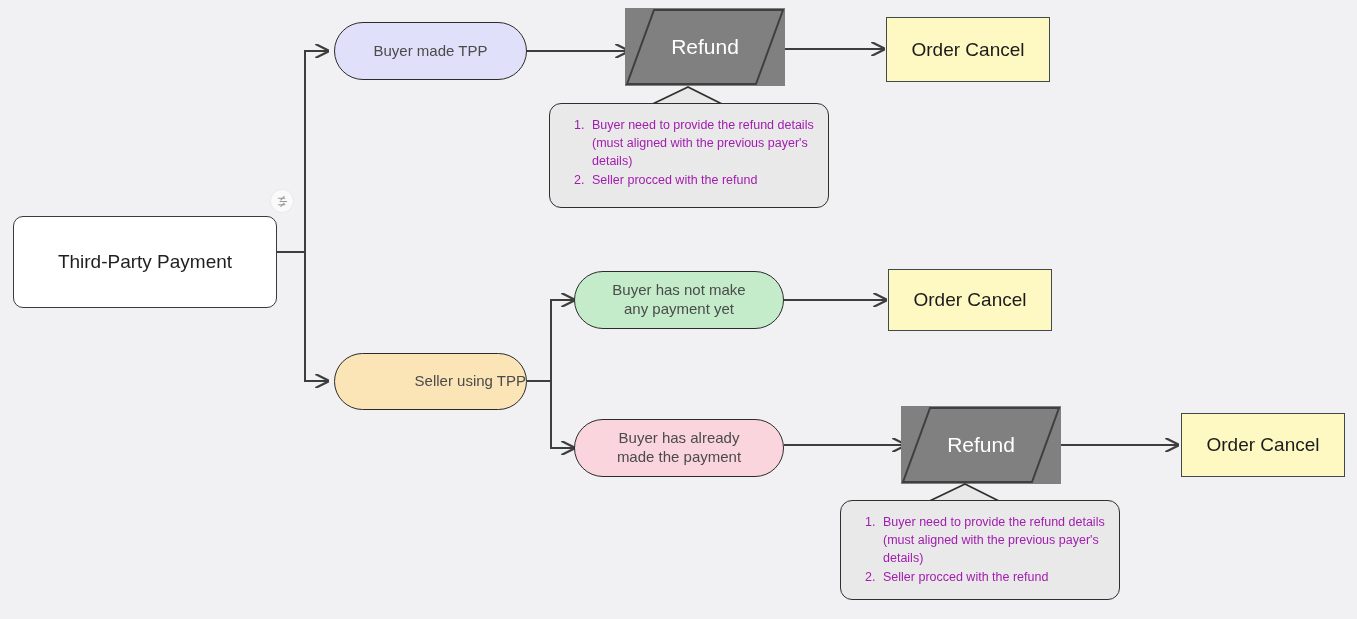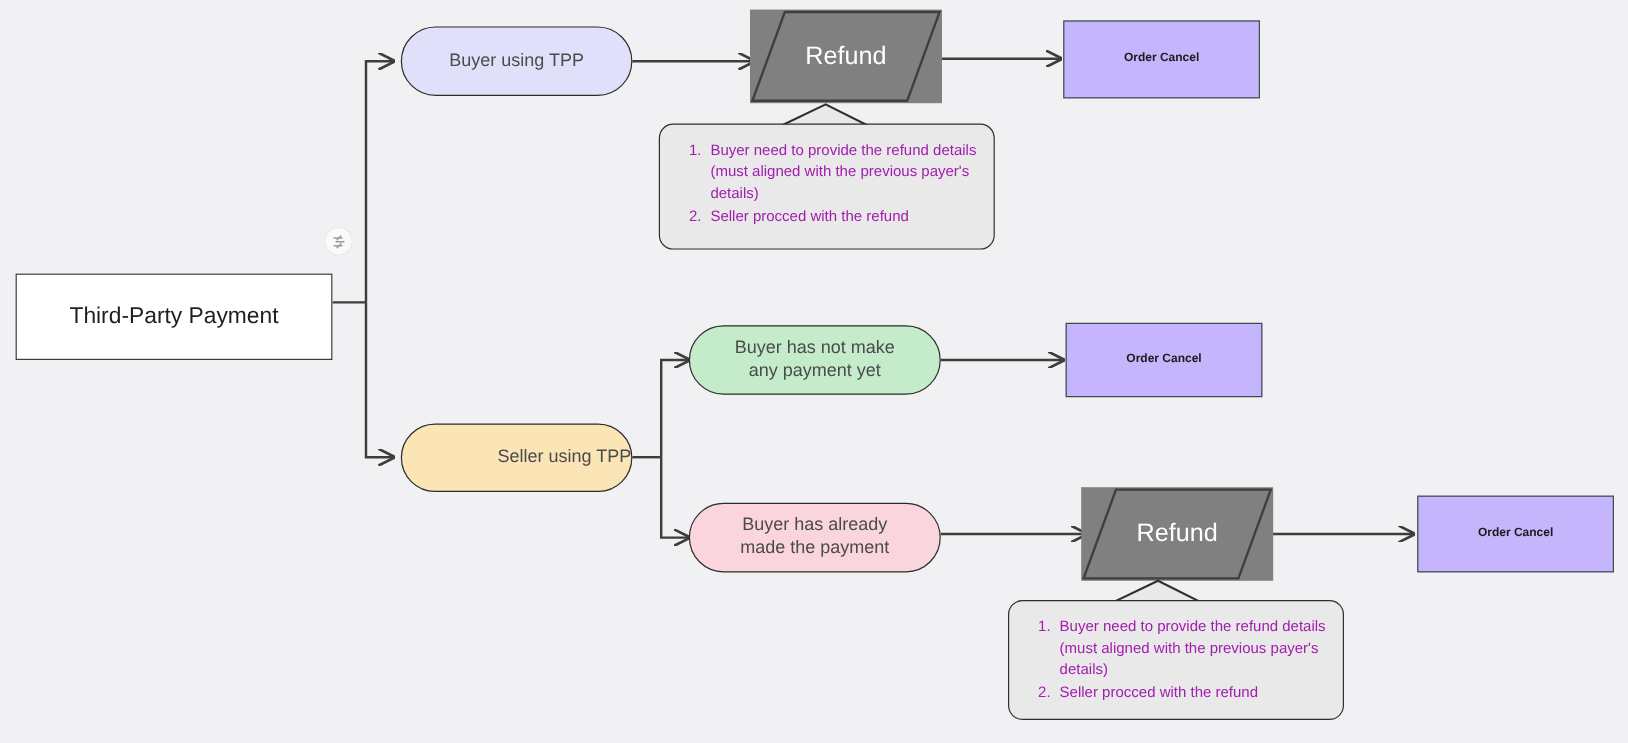--- a/index.html
+++ b/index.html
@@ -51,25 +51,25 @@
     color: #4b4b4b;
     font-size: 15px;
   }
   .node.lavender { background: #e0e0fa; }
   .node.amber    { background: #fbe5b6; justify-content: flex-end; }
   .node.mint     { background: #c5ecca; }
   .node.pink     { background: #fbd5dd; }
 
   
   .node.result {
-    background: #c4b5fd;
+    background: #fef9c3;
     border: 1.8px solid #3f4a4a;
     color: #1b1b1b;
-    font-size: 10px;
-    font-weight: 700;
+    font-size: 19px;
+    font-weight: 400;
   }
 
   
   .node.parallelogram {
     background: #808080;
     color: #ffffff;
     font-size: 21px;
     border: none;
   }
   .node.parallelogram .pgram-bg {
@@ -146,40 +146,40 @@
     <path d="M 551 381 L 551 300 L 574 300" fill="none" stroke="#3d3d3d" stroke-width="2" marker-end="url(#arrow)"></path>
     <path d="M 551 381 L 551 448 L 574 448" fill="none" stroke="#3d3d3d" stroke-width="2" marker-end="url(#arrow)"></path>
 
     <path d="M 784 300 L 886 300" fill="none" stroke="#3d3d3d" stroke-width="2" marker-end="url(#arrow)"></path>
 
     <path d="M 784 445 L 905 445" fill="none" stroke="#3d3d3d" stroke-width="2" marker-end="url(#arrow)"></path>
 
     <path d="M 1042 445 L 1178 445" fill="none" stroke="#3d3d3d" stroke-width="2" marker-end="url(#arrow)"></path>
   </svg>
 
-  <div class="node root" style="left:13px; top:228px; width:264px; height:72px;">
+  <div class="node root" style="left:13px; top:216px; width:264px; height:92px;border-radius:10px;">
     <div>
       <div>Third-Party Payment</div>
     </div>
   </div>
 
   <div class="badge" style="left:271px; top:190px;">
     <svg width="13" height="13" viewBox="0 0 16 16">
       <g stroke="#9a9a9a" stroke-width="1.5" stroke-linecap="round" fill="none">
         <path d="M3 4 L11 4"></path>
         <path d="M5 8 L13 8"></path>
         <path d="M3 12 L11 12"></path>
         <path d="M10 2 L6 6"></path>
         <path d="M10 10 L6 14"></path>
       </g>
     </svg>
   </div>
 
   <div class="node stadium lavender" style="left:334px; top:22px; width:193px; height:58px;">
-    <span>Buyer using TPP</span>
+    <span>Buyer made TPP</span>
   </div>
 
   <div class="node stadium amber" style="left:334px; top:353px; width:193px; height:57px;">
     <span>Seller using TPP</span>
   </div>
 
   <div class="node stadium pink" style="left:574px; top:419px; width:210px; height:58px;">
     <div>
       <div>Buyer has already</div>
       <div>made the payment</div>

